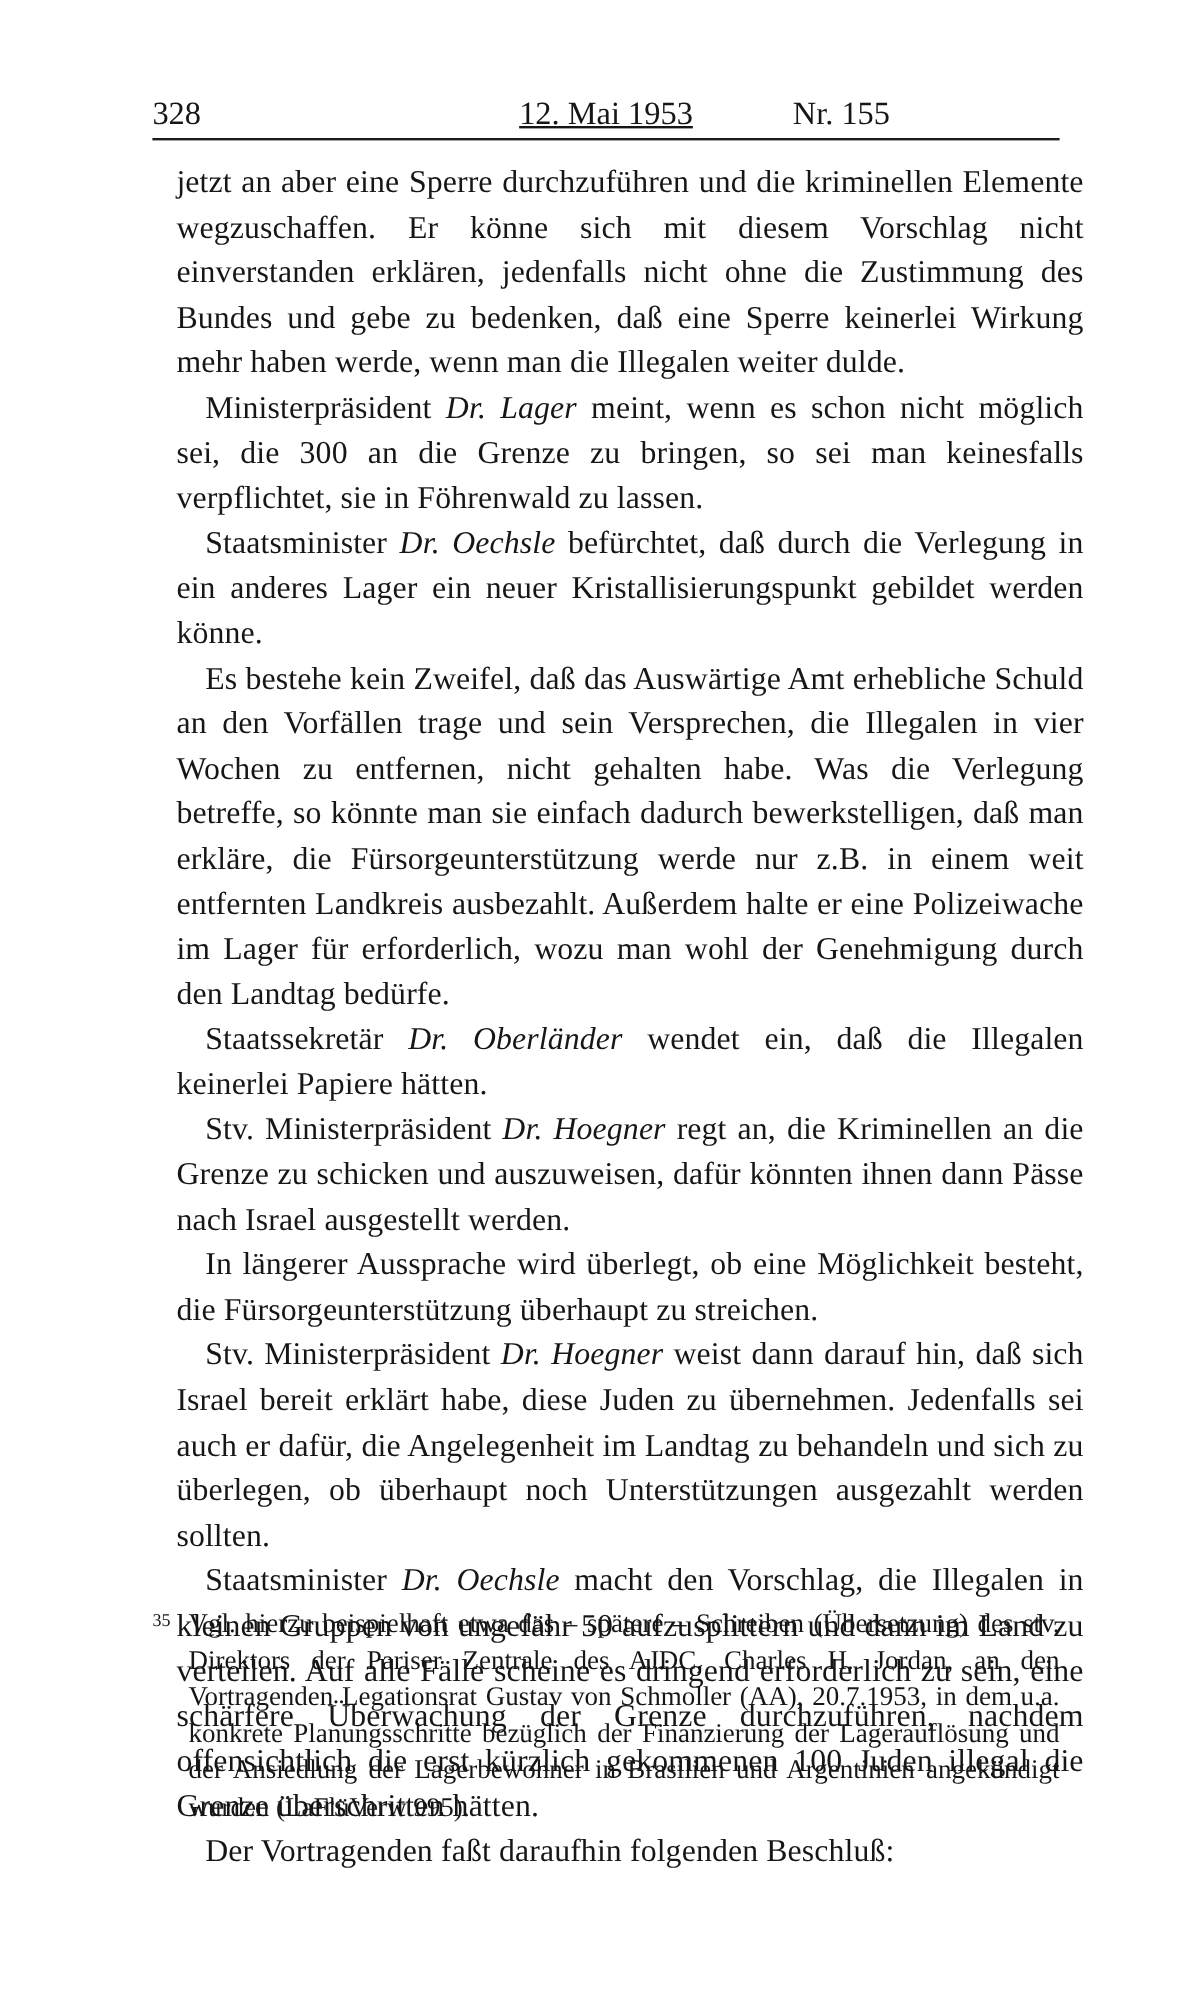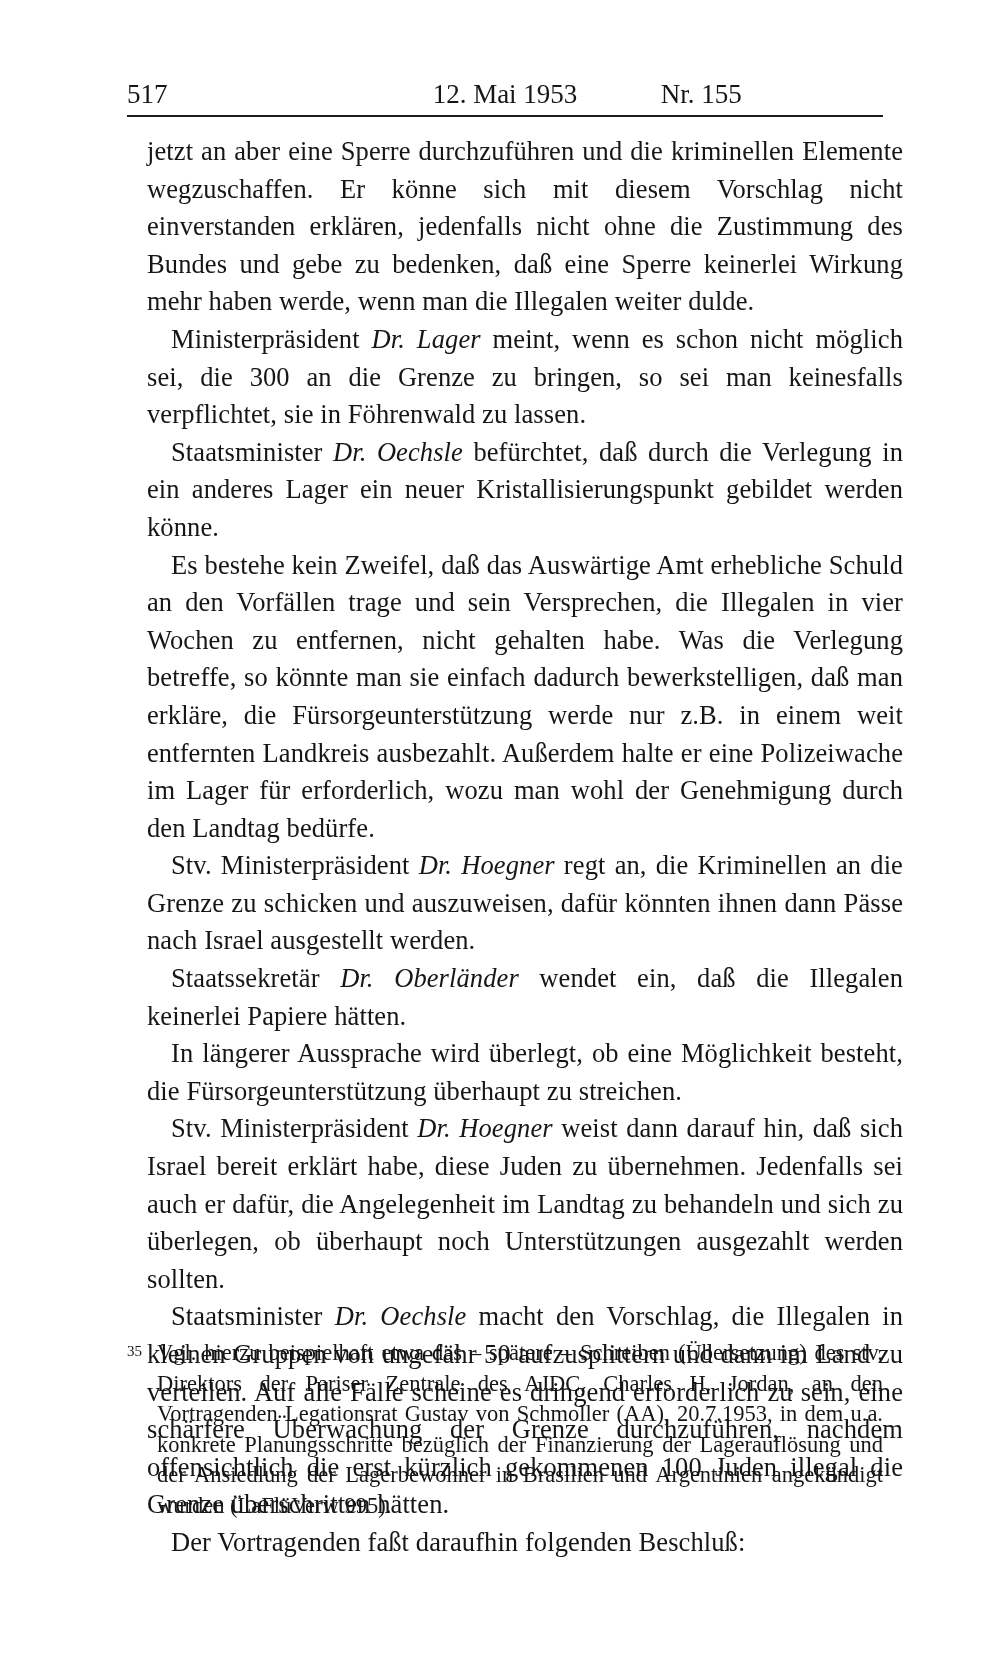--- a/index.html
+++ b/index.html
@@ -22,21 +22,21 @@
     top: 78px;
     width: 756px;
     display: flex;
     align-items: baseline;
     font-size: 27px;
     line-height: 32px;
     padding-bottom: 5px;
     border-bottom: 2px solid #1c1c1c;
   }
   .header .h-left  { flex: 1; text-align: left; }
-  .header .h-mid   { flex: 1.4; text-align: center; }
+  .header .h-mid   { flex: 1.4; text-align: center; text-decoration: underline; }
   .header .h-right { flex: 1; text-align: left; }
 
   .bodytext {
     position: absolute;
     left: 127px;
     top: 133px;
     width: 756px;
     font-size: 26.5px;
     line-height: 37.6px;
     text-align: justify;
@@ -71,32 +71,32 @@
     top: -2px;
     font-size: 15px;
   }
 </style>
 </head>
 <body>
 
 <div class="page">
 
   <div class="header">
-    <span class="h-left">517</span>
+    <span class="h-left">328</span>
     <span class="h-mid">12. Mai 1953</span>
     <span class="h-right">Nr. 155</span>
   </div>
 
   <div class="bodytext" id="bodytext">
       <p class="para"><span>jetzt an aber eine Sperre durchzuführen und die kriminellen Elemente wegzuschaffen. Er könne sich mit diesem Vorschlag nicht einverstanden erklären, jedenfalls nicht ohne die Zustimmung des Bundes und gebe zu bedenken, daß eine Sperre keinerlei Wirkung mehr haben werde, wenn man die Illegalen weiter dulde.</span></p>
       <p class="para indent"><span>Ministerpräsident </span><span class="italic">Dr. Lager</span><span> meint, wenn es schon nicht möglich sei, die 300 an die Grenze zu bringen, so sei man keinesfalls verpflichtet, sie in Föhrenwald zu lassen.</span></p>
       <p class="para indent"><span>Staatsminister </span><span class="italic">Dr. Oechsle</span><span> befürchtet, daß durch die Verlegung in ein anderes Lager ein neuer Kristallisierungspunkt gebildet werden könne.</span></p>
       <p class="para indent"><span>Es bestehe kein Zweifel, daß das Auswärtige Amt erhebliche Schuld an den Vorfällen trage und sein Versprechen, die Illegalen in vier Wochen zu entfernen, nicht gehalten habe. Was die Verlegung betreffe, so könnte man sie einfach dadurch bewerkstelligen, daß man erkläre, die Fürsorgeunterstützung werde nur z.B. in einem weit entfernten Landkreis ausbezahlt. Außerdem halte er eine Polizeiwache im Lager für erforderlich, wozu man wohl der Genehmigung durch den Landtag bedürfe.</span></p>
+      <p class="para indent"><span>Staatssekretär </span><span class="italic">Dr. Oberländer</span><span> wendet ein, daß die Illegalen keinerlei Papiere hätten.</span></p>
       <p class="para indent"><span>Stv. Ministerpräsident </span><span class="italic">Dr. Hoegner</span><span> regt an, die Kriminellen an die Grenze zu schicken und auszuweisen, dafür könnten ihnen dann Pässe nach Israel ausgestellt werden.</span></p>
-      <p class="para indent"><span>Staatssekretär </span><span class="italic">Dr. Oberländer</span><span> wendet ein, daß die Illegalen keinerlei Papiere hätten.</span></p>
       <p class="para indent"><span>In längerer Aussprache wird überlegt, ob eine Möglichkeit besteht, die Fürsorgeunterstützung überhaupt zu streichen.</span></p>
       <p class="para indent"><span>Stv. Ministerpräsident </span><span class="italic">Dr. Hoegner</span><span> weist dann darauf hin, daß sich Israel bereit erklärt habe, diese Juden zu übernehmen. Jedenfalls sei auch er dafür, die Angelegenheit im Landtag zu behandeln und sich zu überlegen, ob überhaupt noch Unterstützungen ausgezahlt werden sollten.</span></p>
       <p class="para indent"><span>Staatsminister </span><span class="italic">Dr. Oechsle</span><span> macht den Vorschlag, die Illegalen in kleinen Gruppen von ungefähr 50 aufzusplittern und dann im Land zu verteilen. Auf alle Fälle scheine es dringend erforderlich zu sein, eine schärfere Überwachung der Grenze durchzuführen, nachdem offensichtlich die erst kürzlich gekommenen 100 Juden illegal die Grenze überschritten hätten.</span></p>
       <p class="para indent"><span>Der Vortragenden faßt daraufhin folgenden Beschluß:</span></p>
     </div>
 
   <div class="footnote">
     <span class="fn-marker">35</span>
     <span class="fn-text">Vgl. hierzu beispielhaft etwa das – spätere – Schreiben (Übersetzung) des stv. Direktors der Pariser Zentrale des AJDC, Charles H. Jordan, an den Vortragenden Legationsrat Gustav von Schmoller (AA), 20.7.1953, in dem u.a. konkrete Planungsschritte bezüglich der Finanzierung der Lagerauflösung und der Ansiedlung der Lagerbewohner in Brasilien und Argentinien angekündigt wurden (LaFlüVerw 995).</span>
   </div>

